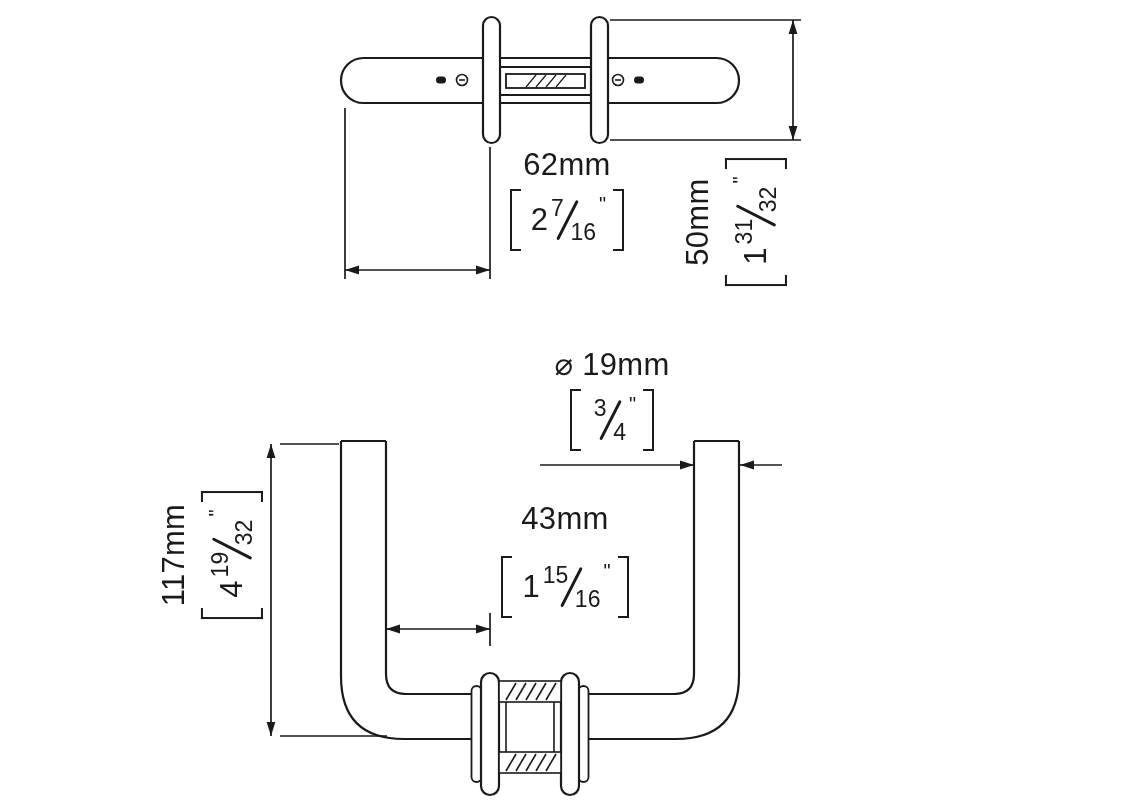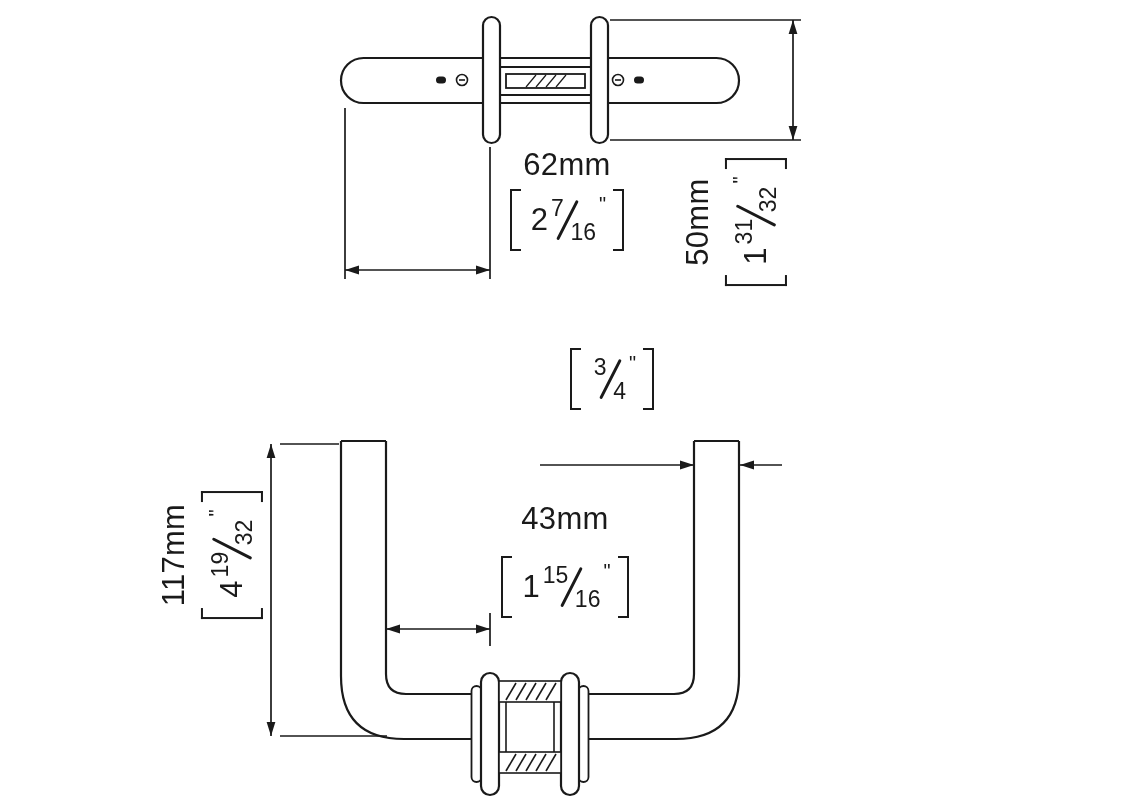--- a/index.html
+++ b/index.html
@@ -165,20 +165,21 @@
         <span class="num">31</span>
         <span class="fslash"></span>
         <span class="den">32</span>
         <span class="inch">"</span>
         <span class="bk bk-r"></span>
       </div>
     </div>
   </div>
 
   <div class="dim-label" style="left:532px; top:348px; width:160px;">
+    <div class="mm">⌀ 19mm</div>
     <div class="frac">
       <span class="bk bk-l"></span>
       <span class="whole"></span>
       <span class="num">3</span>
       <span class="fslash"></span>
       <span class="den">4</span>
       <span class="inch">"</span>
       <span class="bk bk-r"></span>
     </div>
   </div>

